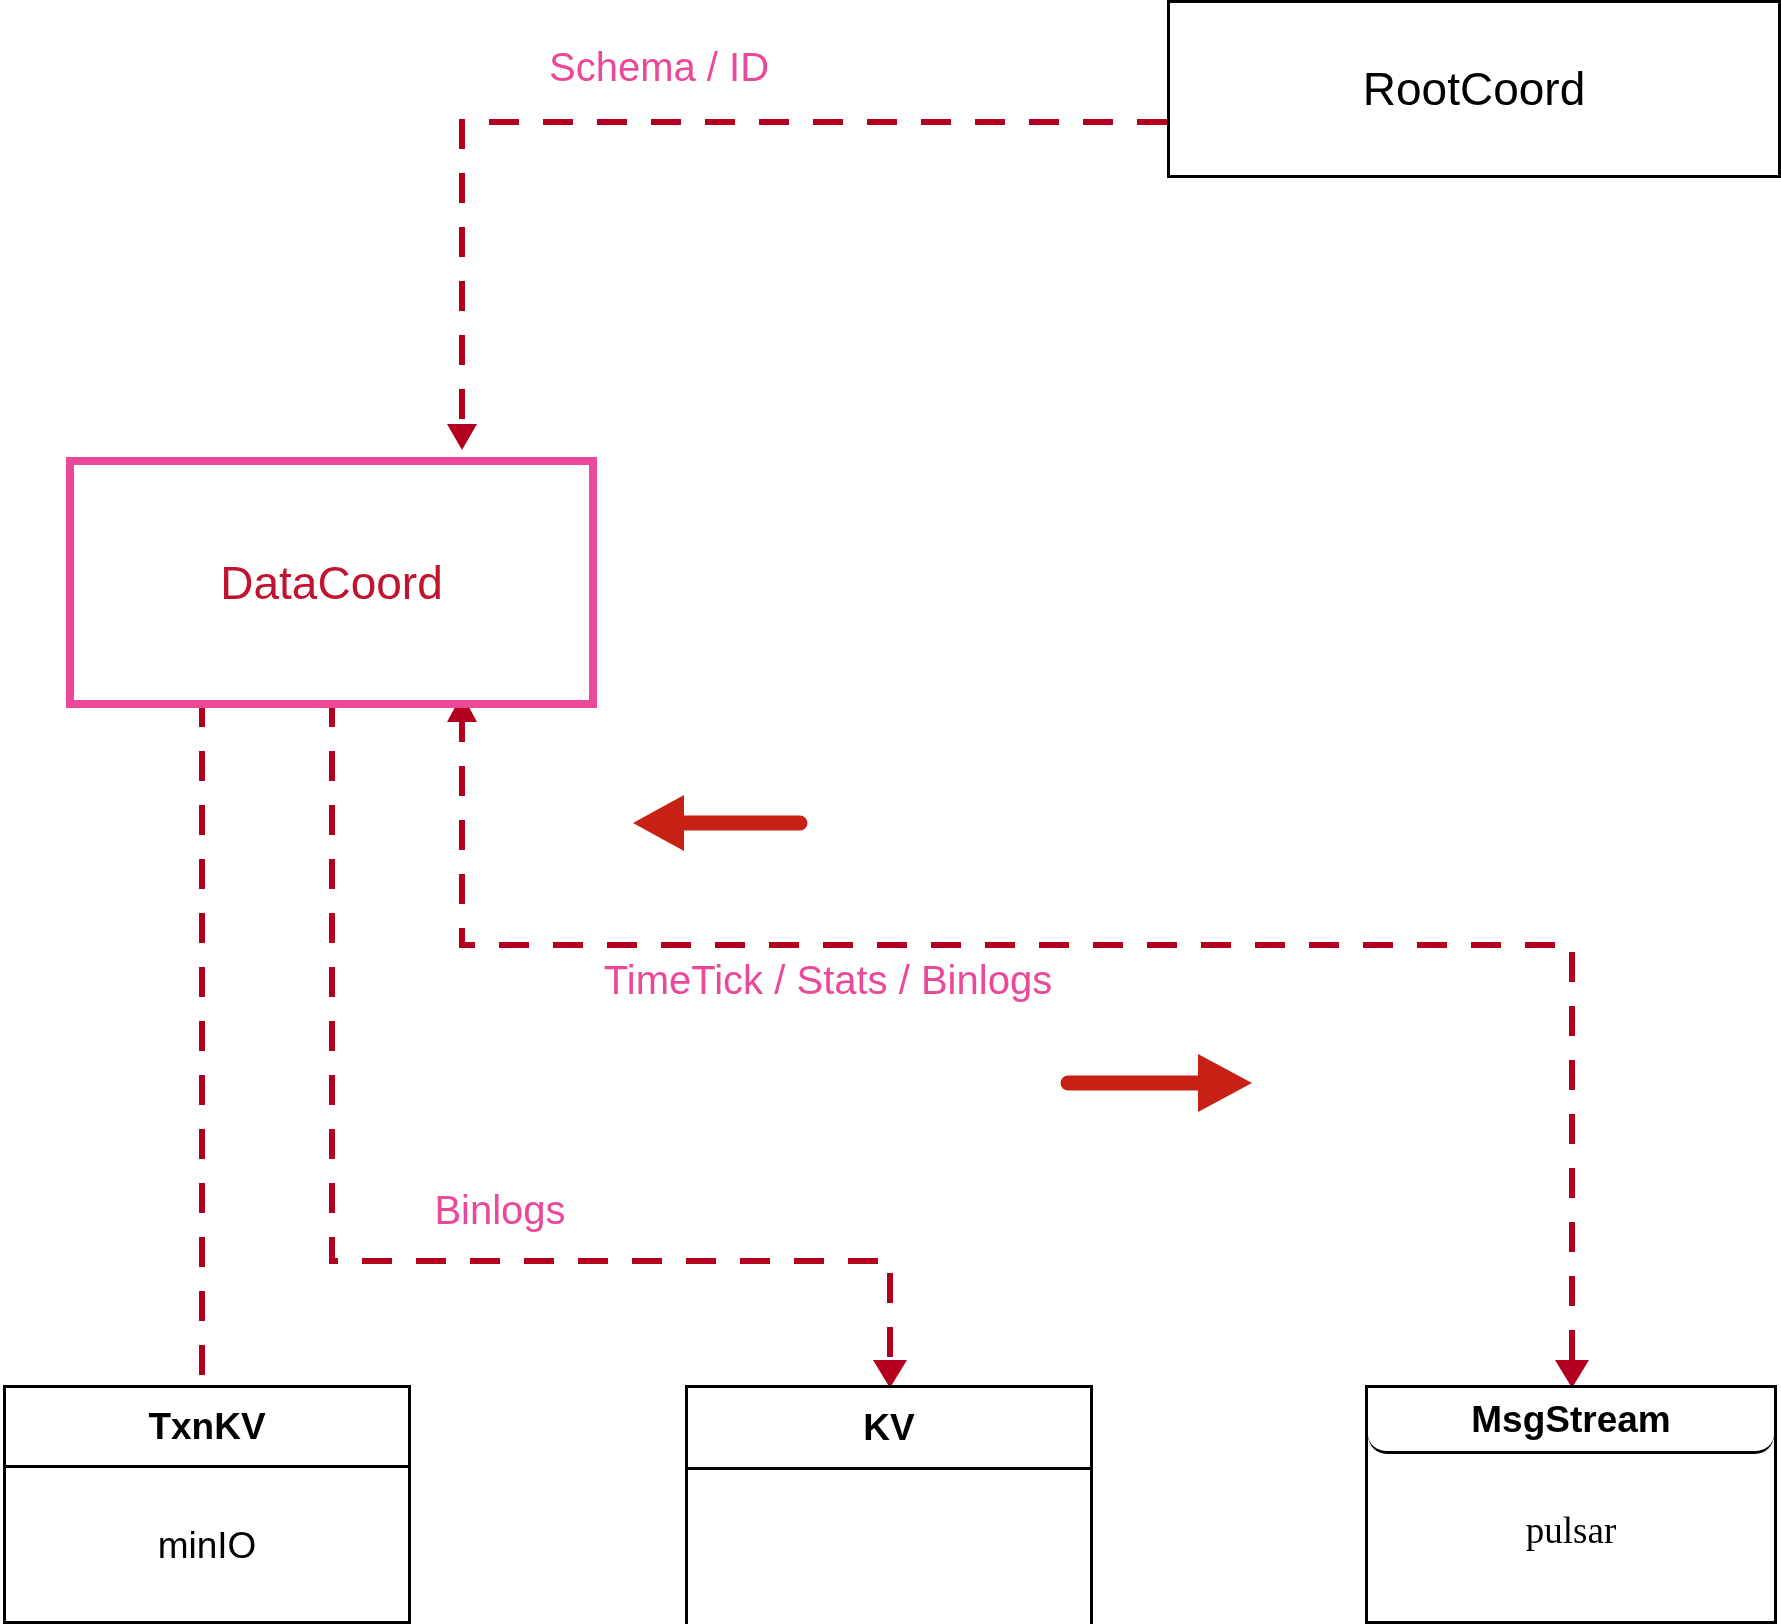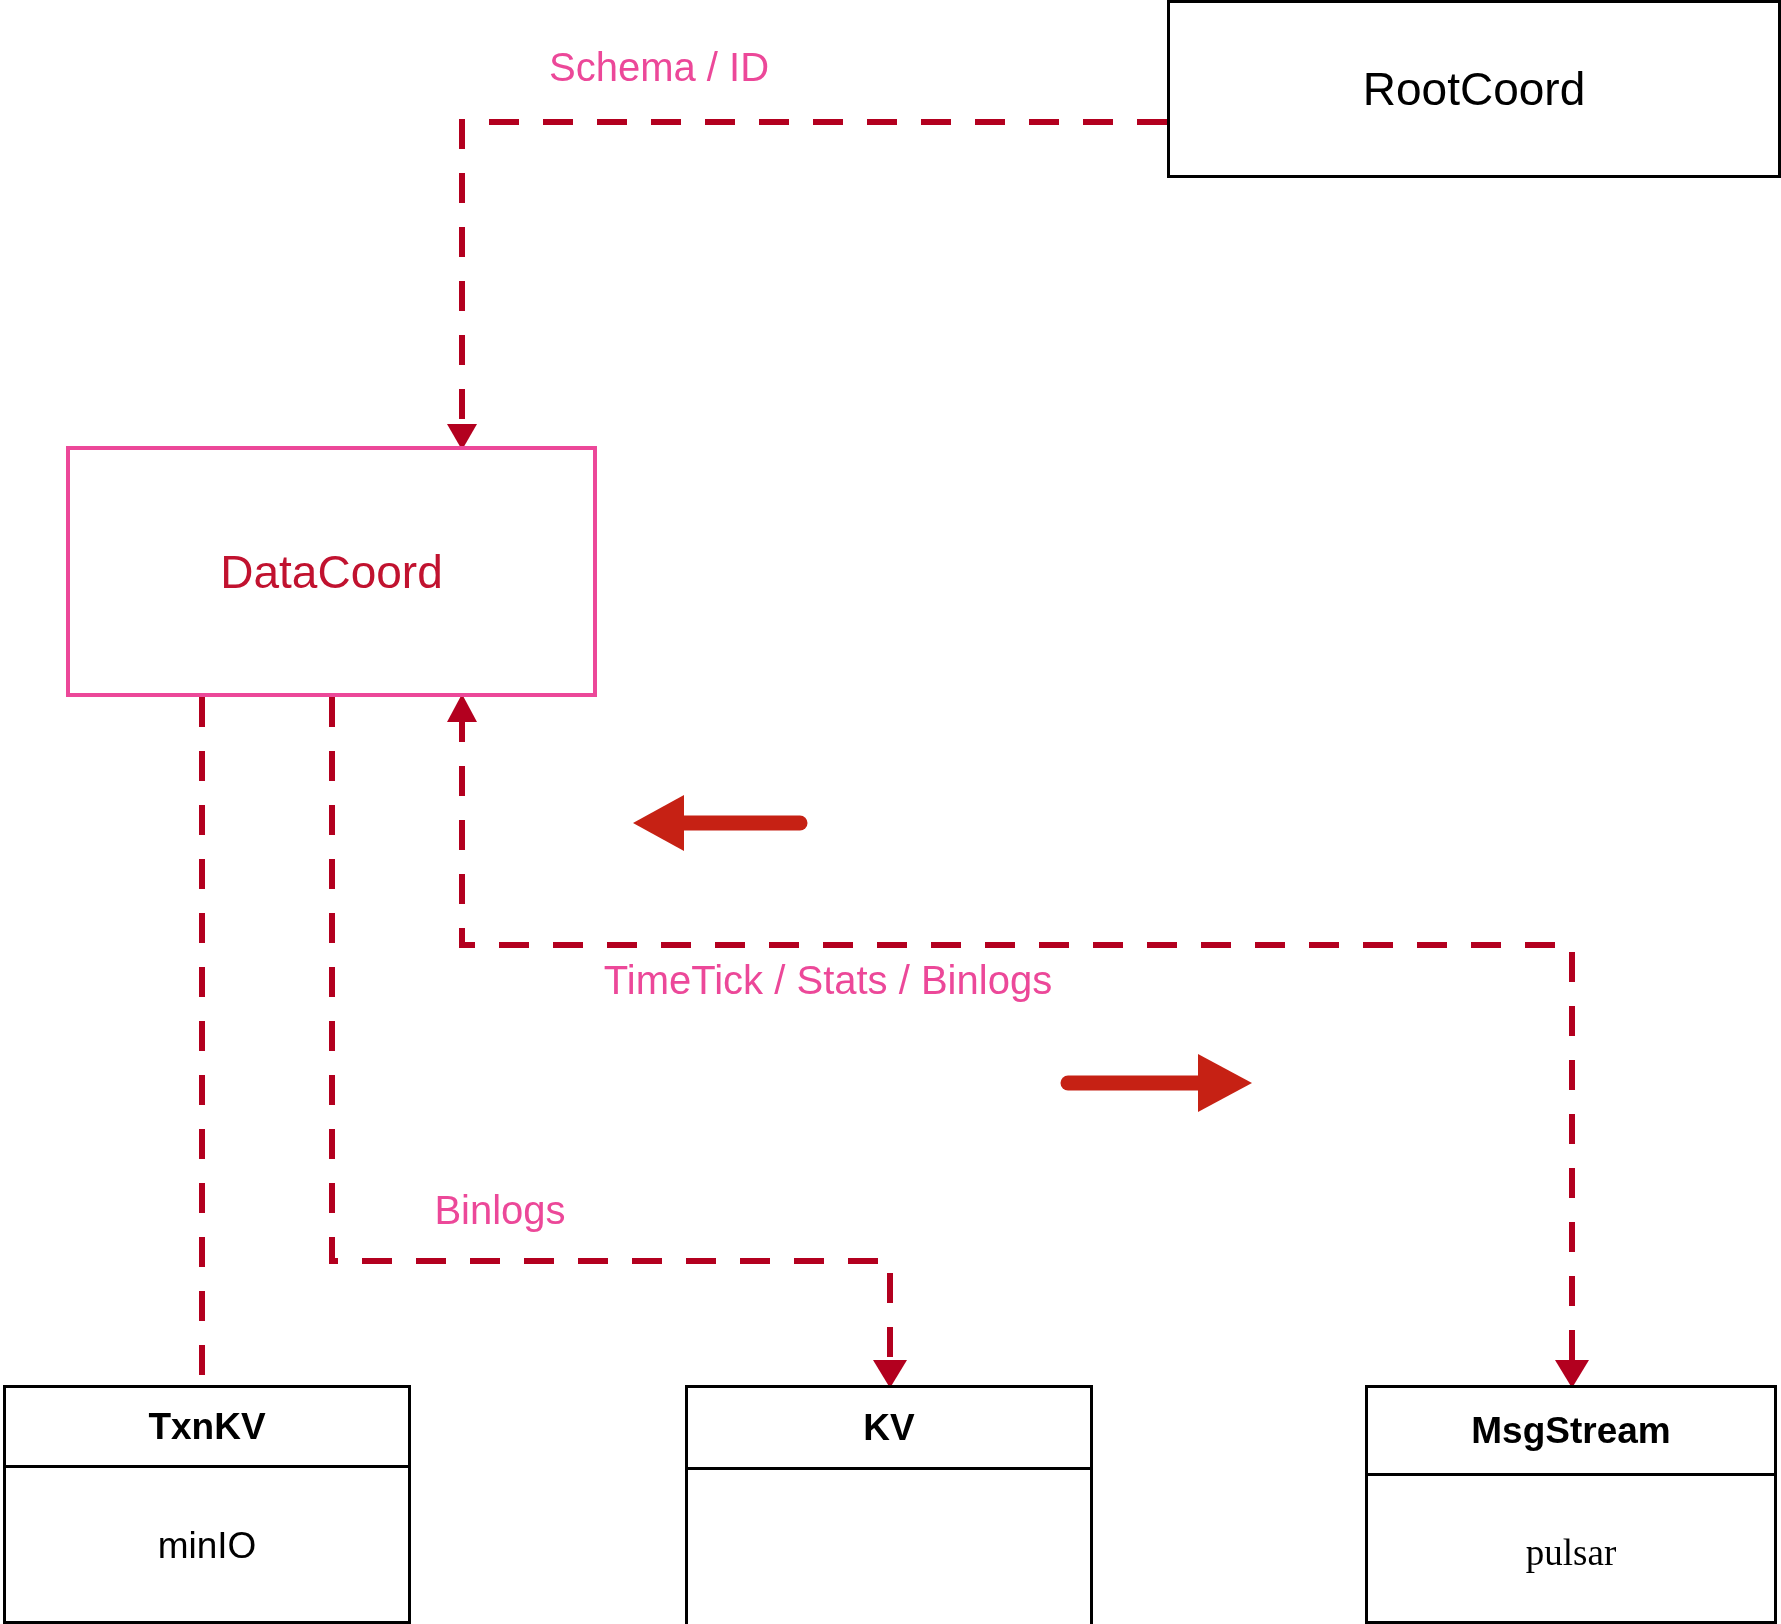--- a/index.html
+++ b/index.html
@@ -26,21 +26,22 @@
   }
   .node {
     position: absolute;
     box-sizing: border-box;
     background: #ffffff;
   }
   .node-black {
     border: 3px solid #000000;
   }
   .node-red {
-    border: 4px solid #ec4899;
+    border: 8px solid #ec4899;
+    margin-top: 11px;
   }
   .node-title {
     display: flex;
     align-items: center;
     justify-content: center;
     width: 100%;
     box-sizing: border-box;
   }
   .node-title-black {
     font-weight: bold;
@@ -135,21 +136,21 @@
     <div class="node-body" style="height:156px;">
       <span>minIO</span>
     </div>
   </div>
 
   <div class="node node-black" style="left:685px; top:1385px; width:408px; height:277px;">
     <div class="node-title node-title-black" style="height:82px;">KV</div>
   </div>
 
   <div class="node node-black" style="left:1365px; top:1385px; width:412px; height:239px;">
-    <div class="node-title node-title-black" style="height:88px;">MsgStream</div>
+    <div class="node-title node-title-black" style="height:66px;border-radius:19px;">MsgStream</div>
     <div class="node-body" style="height:154px;font-family:Liberation Serif, serif;">
       <span>pulsar</span>
     </div>
   </div>
 
   <div class="edge-label" style="left:659px; top:45px;">Schema / ID</div>
 
 
   <div class="edge-label" style="left:828px; top:958px;">TimeTick / Stats / Binlogs</div>
 

